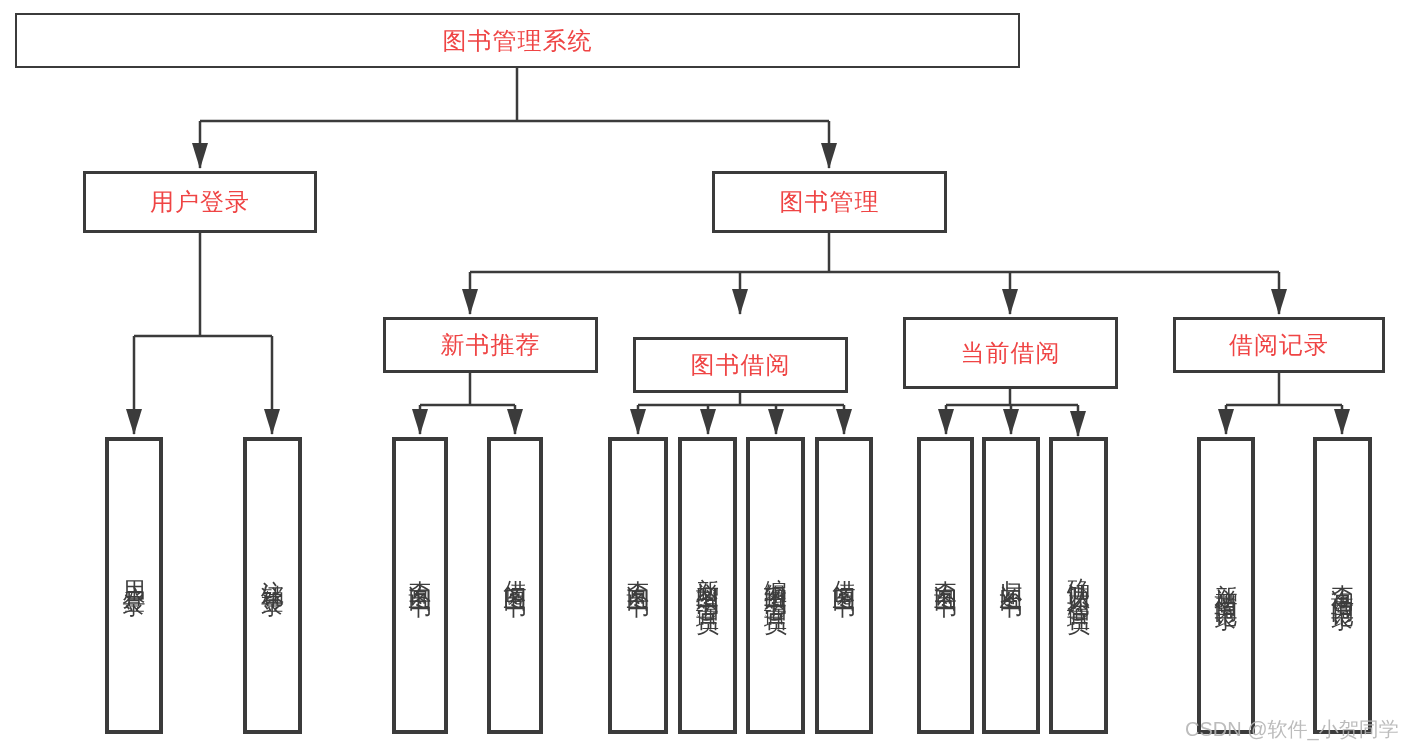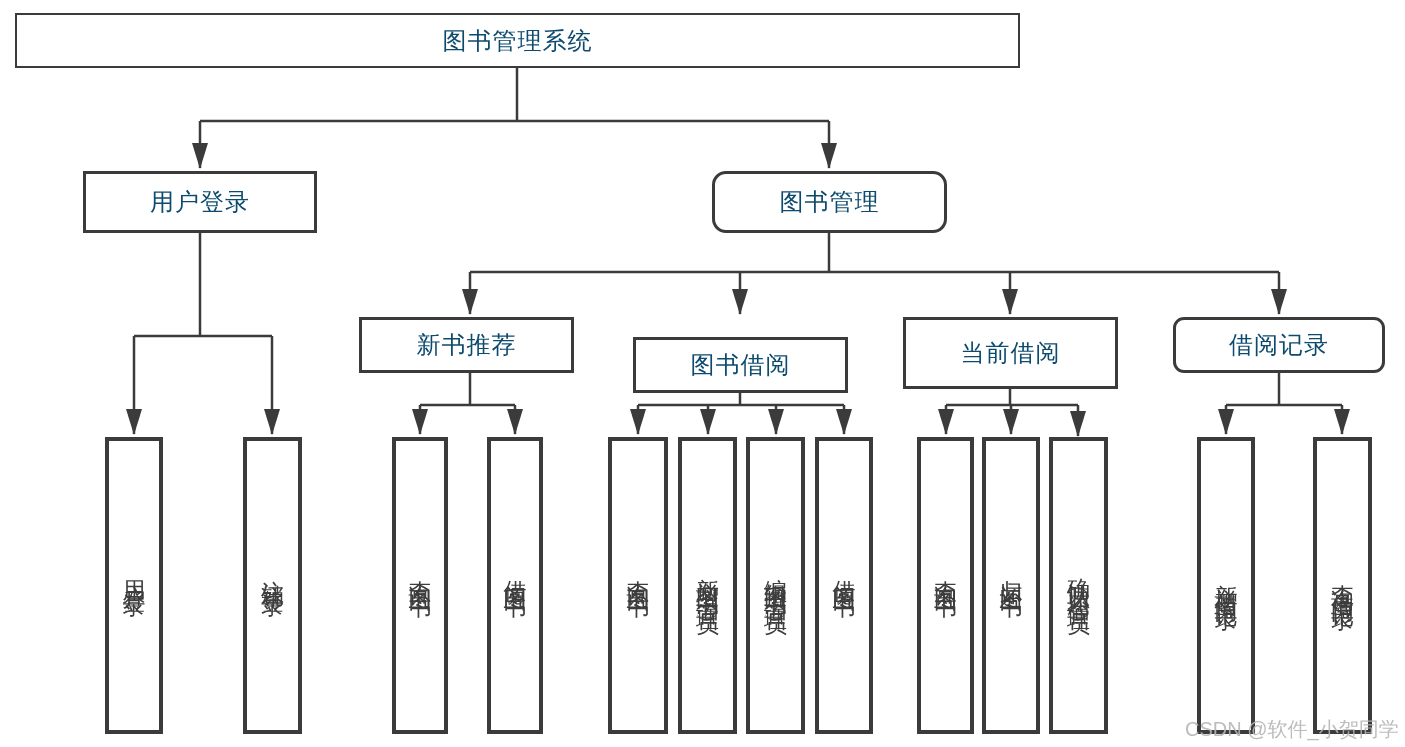--- a/index.html
+++ b/index.html
@@ -27,21 +27,21 @@
     border: 3px solid #3b3b3b;
     display: flex;
     align-items: center;
     justify-content: center;
     color: #3d3d3d;
   }
   .hlabel {
     font-size: 24px;
     letter-spacing: 1px;
     white-space: nowrap;
-    color: #0c4a6e;
+    color: #ef4444;
   }
   .root {
     border-width: 2px;
   }
   .vbox {
     top: 437px;
     height: 297px;
     border-width: 4px;
   }
   .vtext {
@@ -121,34 +121,34 @@
     </g>
   </svg>
 
   <div class="box root" style="left:15px; top:13px; width:1005px; height:55px;">
     <span class="hlabel">图书管理系统</span>
   </div>
 
   <div class="box" style="left:83px; top:171px; width:234px; height:62px;">
     <span class="hlabel">用户登录</span>
   </div>
-  <div class="box" style="left:712px; top:171px; width:235px; height:62px;border-radius:14px;">
+  <div class="box" style="left:712px; top:171px; width:235px; height:62px;">
     <span class="hlabel">图书管理</span>
   </div>
 
-  <div class="box" style="left:359px; top:317px; width:215px; height:56px;">
+  <div class="box" style="left:383px; top:317px; width:215px; height:56px;">
     <span class="hlabel">新书推荐</span>
   </div>
   <div class="box" style="left:633px; top:317px; width:215px; height:56px;margin-top:20px;">
     <span class="hlabel">图书借阅</span>
   </div>
   <div class="box" style="left:903px; top:317px; width:215px; height:72px;">
     <span class="hlabel">当前借阅</span>
   </div>
-  <div class="box" style="left:1173px; top:317px; width:212px; height:56px;border-radius:11px;">
+  <div class="box" style="left:1173px; top:317px; width:212px; height:56px;">
     <span class="hlabel">借阅记录</span>
   </div>
 
   <div class="box vbox short" style="left:105px; width:58px;">
     <span class="vtext">用户登录</span>
   </div>
   <div class="box vbox short" style="left:243px; width:59px;">
     <span class="vtext">注销登录</span>
   </div>
 

